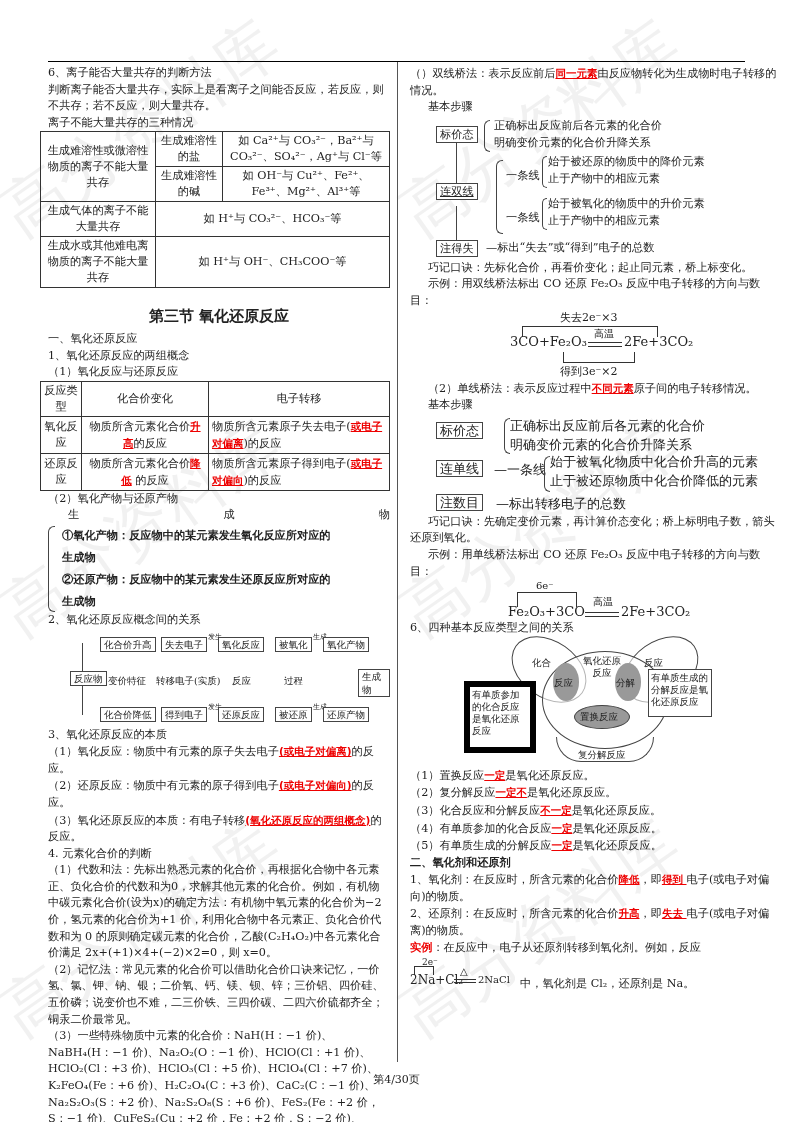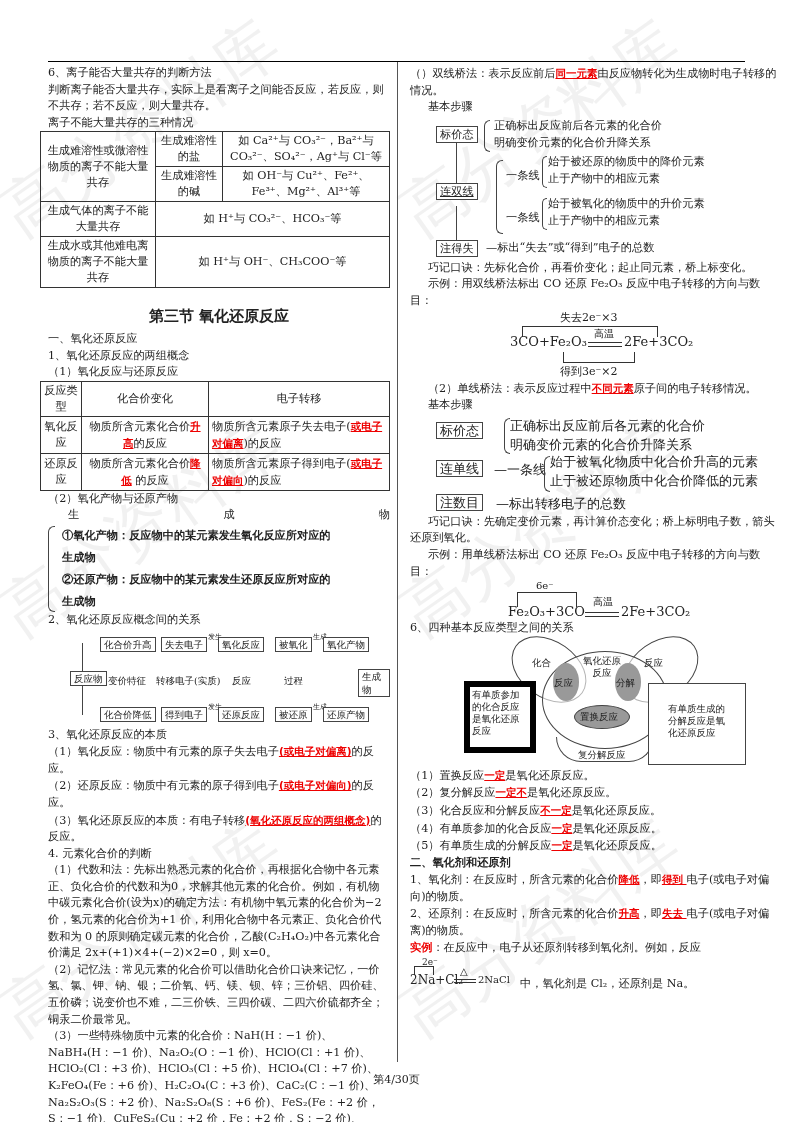--- a/index.html
+++ b/index.html
@@ -224,21 +224,21 @@
     <div style="position:absolute;left:164px;top:68px;width:54px;height:22px;border-radius:50%;background:#999;border:1px solid #444;"></div>
     <span style="position:absolute;left:122px;top:18px;">化合</span>
     <span style="position:absolute;left:144px;top:38px;">反应</span>
     <span style="position:absolute;left:172px;top:18px;width:40px;text-align:center;line-height:12px;">氧化还原反应</span>
     <span style="position:absolute;left:206px;top:38px;">分解</span>
     <span style="position:absolute;left:234px;top:18px;">反应</span>
     <span style="position:absolute;left:170px;top:72px;text-align:right;">置换反应</span>
     <div style="position:absolute;left:146px;top:100px;width:96px;height:24px;border:1px solid #444;border-top:none;border-radius:0 0 50px 50px;"></div>
     <span style="position:absolute;left:168px;top:110px;">复分解反应</span>
     <div style="position:absolute;left:54px;top:44px;width:56px;height:56px;border:6px solid #000000;padding:2px;line-height:12px;background:#fff;">有单质参加的化合反应是氧化还原反应</div>
-    <div style="position:absolute;left:238px;top:46px;width:58px;height:42px;border:1px solid #444;padding:19px;line-height:12px;background:#fff;">有单质生成的分解反应是氧化还原反应</div>
+    <div style="position:absolute;left:238px;top:32px;width:58px;height:42px;border:1px solid #444;padding:2px;line-height:12px;background:#fff;">有单质生成的分解反应是氧化还原反应</div>
   </div>
 
   <div>
     <p><span>（1）置换反应</span><span class="red">一定</span><span>是氧化还原反应。</span></p>
     <p><span>（2）复分解反应</span><span class="red">一定不</span><span>是氧化还原反应。</span></p>
     <p><span>（3）化合反应和分解反应</span><span class="red">不一定</span><span>是氧化还原反应。</span></p>
     <p><span>（4）有单质参加的化合反应</span><span class="red">一定</span><span>是氧化还原反应。</span></p>
     <p><span>（5）有单质生成的分解反应</span><span class="red">一定</span><span>是氧化还原反应。</span></p>
   </div>
   <p class="bold">二、氧化剂和还原剂</p>

